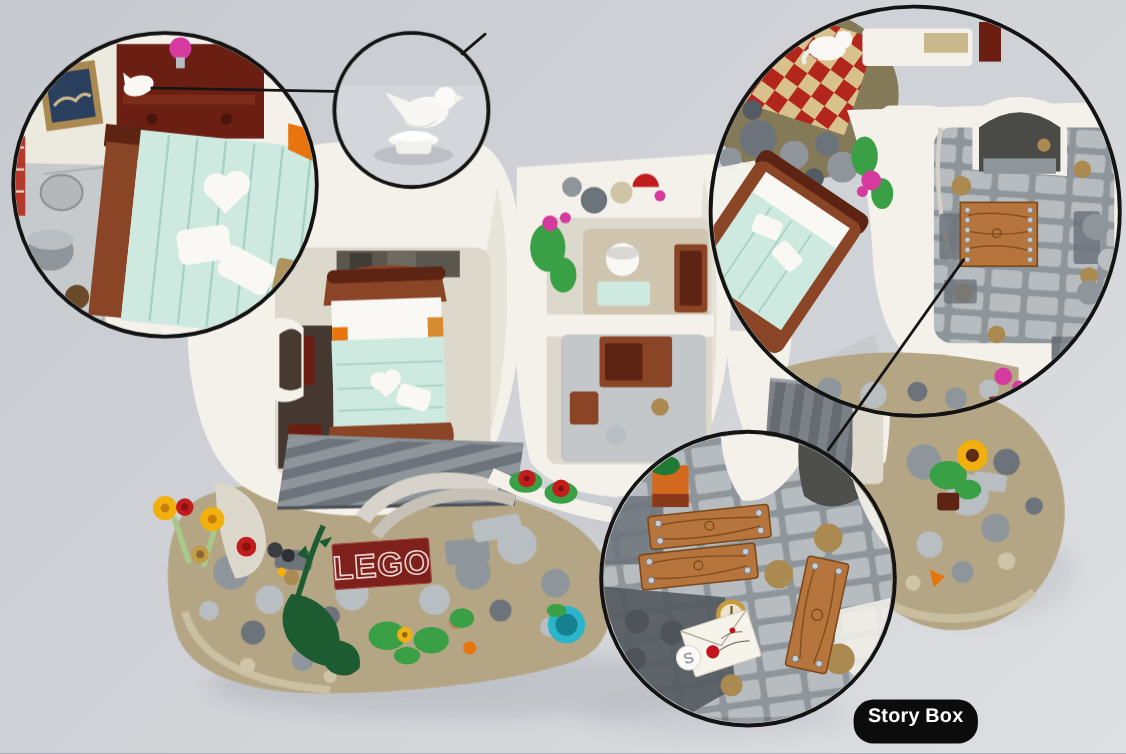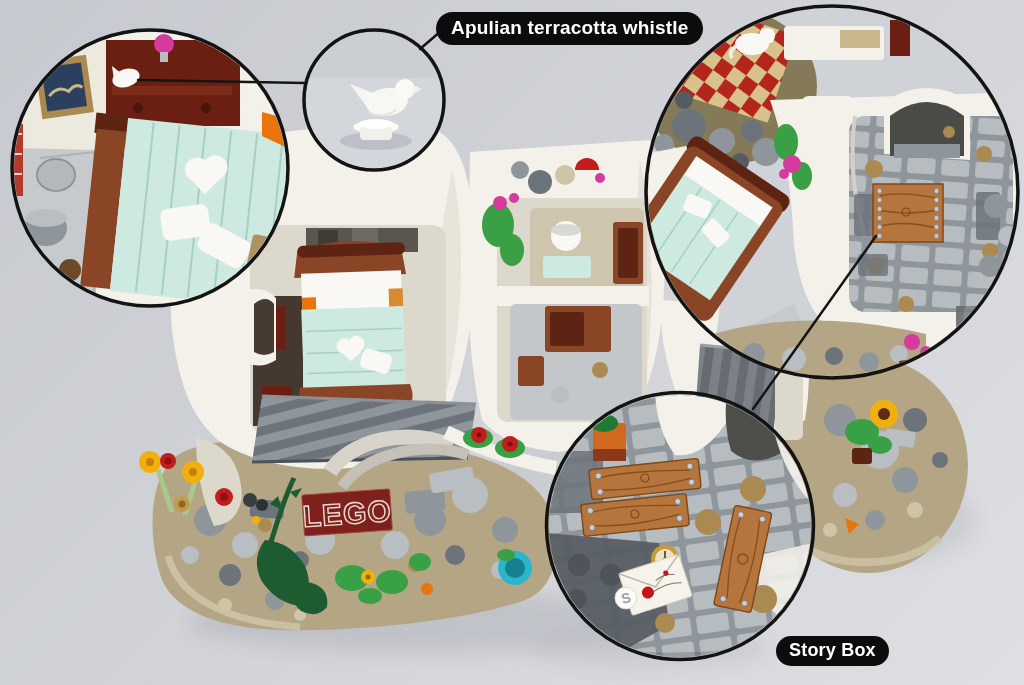--- a/index.html
+++ b/index.html
@@ -9,21 +9,21 @@
     background:linear-gradient(135deg,var(--bg_top) 0%,var(--bg_mid) 55%,var(--bg_bottom) 100%);
     font-family:"Liberation Sans",sans-serif;
   }
   .stage svg{position:absolute;left:0;top:0;}
   .callout{
     position:absolute;display:inline-flex;align-items:center;
     background:var(--callout_bg);color:var(--callout_text);
     font:600 19px/1 "Liberation Sans",sans-serif;letter-spacing:.2px;
     padding:6px 15px 8px;border-radius:18px;white-space:nowrap;z-index:30;
   }
-  .callout.small{font-size:18px;padding:5px 13px 7px;}
+  .callout.small{font-size:18px;padding:5px 13px 17px;}
   
   .fw{fill:var(--wall)} .fws{fill:var(--wall_shade)} .fm{fill:var(--mint)}
   .frb{fill:var(--red_brown)} .fdb{fill:var(--dark_red_brown)} .fmar{fill:var(--maroon)} .fsl{fill:var(--stone_l)} .fsm{fill:var(--stone_m)}
   .fsd{fill:var(--stone_d)} .fsdd{fill:var(--stone_dd)} .ft{fill:var(--tan)}
   .ftl{fill:var(--tan_l)} .ftc{fill:var(--tan_c)} .fol{fill:var(--olive)}
   .fg{fill:var(--green)} .fdg{fill:var(--dark_green)} .fred{fill:var(--red)}
   .fyel{fill:var(--yellow)} .forg{fill:var(--orange_f)} .fmag{fill:var(--magenta)}
   .fteal{fill:var(--teal)} .fwhite{fill:var(--white)} .fsilver{fill:var(--silver)}
 </style>
 </head>
@@ -506,20 +506,17 @@
   </g>
   <circle cx="680" cy="526" r="133.5" fill="none" stroke="var(--outline)" stroke-width="3.5"></circle>
 
   <g stroke="#151515" stroke-width="2.5" stroke-linecap="round">
     <line x1="138" y1="80" x2="305" y2="83"></line>
     <line x1="420" y1="49" x2="441" y2="31"></line>
     <line x1="876" y1="236" x2="753" y2="409"></line>
   </g>
 </svg>
 
-<div class="callout" style="left:436px;top:12px">
-  <span>Apulian terracotta whistle</span>
-</div>
 <div class="callout small" style="left:776px;top:636px">
   <span>Story Box</span>
 </div>
 
 </div>
 
 </body></html>

